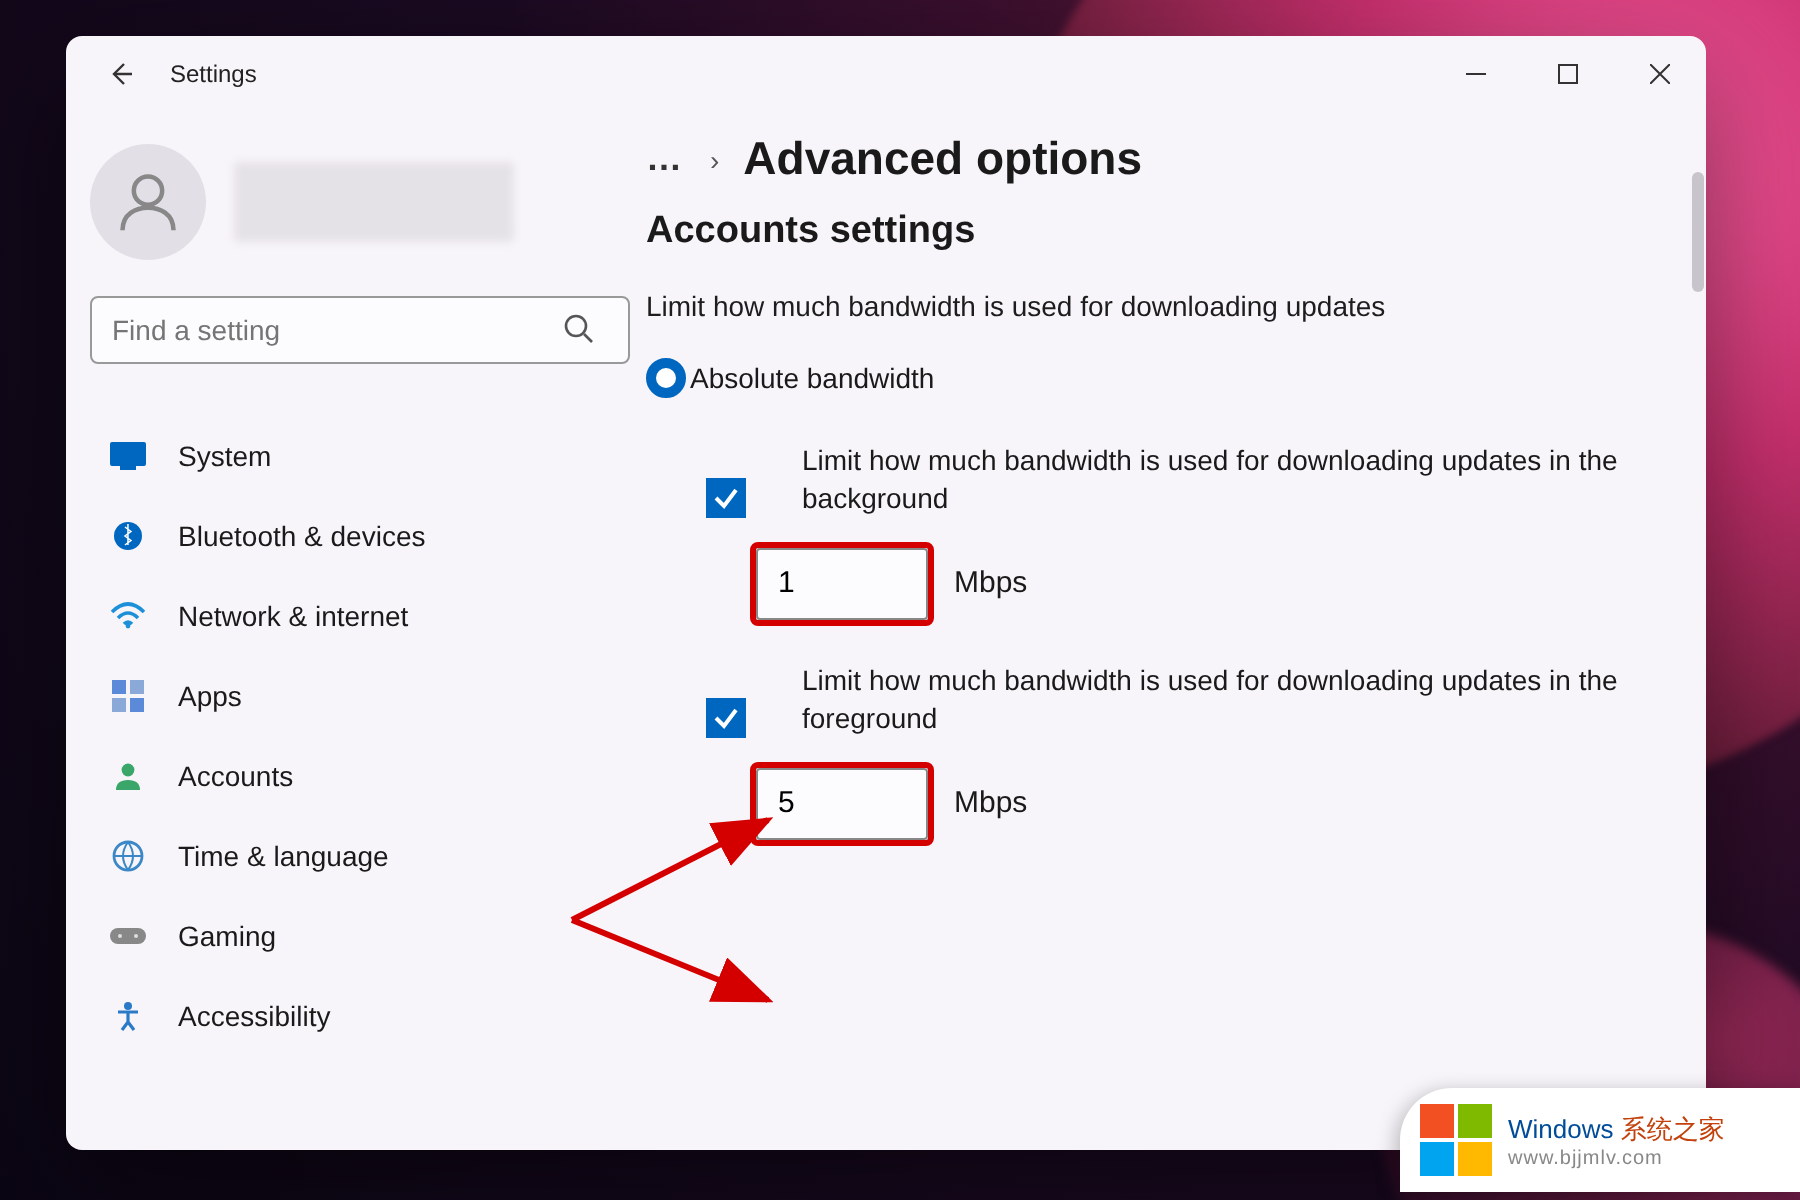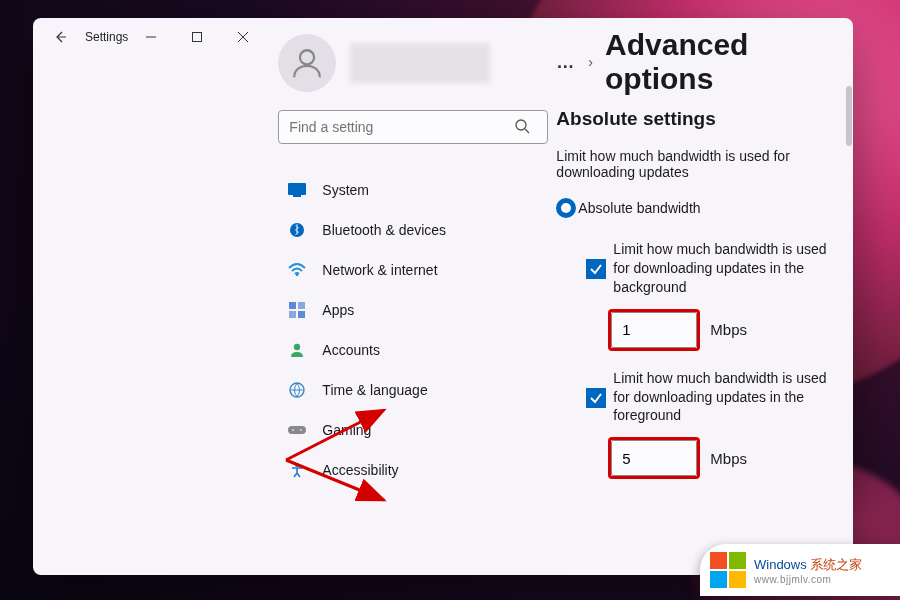--- a/index.html
+++ b/index.html
@@ -20,21 +20,21 @@
     position: absolute; right: -30px; bottom: -60px; width: 240px; height: 200px;
     background: radial-gradient(circle at 70% 30%, #9c2a5a 0%, #3a0f2e 80%, transparent 100%);
     filter: blur(3px); border-radius: 50%;
   }
 
   
   .window {
     position: absolute; left: 33px; top: 18px; width: 820px; height: 557px;
     background: #f8f5fa; border-radius: 8px; overflow: hidden;
     box-shadow: 0 20px 60px rgba(0,0,0,0.5);
-    display: flex; flex-direction: row;
+    display: flex; flex-direction: column;
   }
   .titlebar {
     height: 38px; display: flex; align-items: center; padding: 0 0 0 14px;
     flex-shrink: 0;
   }
   .back-btn { width: 26px; height: 26px; display:flex; align-items:center; justify-content:center; cursor:pointer; margin-right: 12px;}
   .app-title { font-size: 12px; color:#222; flex:1;}
   .winctl { display:flex; }
   .winctl-btn { width:46px; height:38px; display:flex; align-items:center; justify-content:center; cursor:pointer;}
 
@@ -62,34 +62,34 @@
     border-radius:4px; cursor:pointer; font-size:14px; color:#1a1a1a;
   }
   .nav-icon { width:18px; height:18px; display:flex; align-items:center; justify-content:center; flex-shrink:0; }
 
   
   .content { flex:1; padding: 10px 18px 0 0; overflow-y:auto; position:relative; }
   .content-inner { padding-right: 6px; }
   .crumb-row { display:flex; align-items:center; gap:12px; margin-bottom: 12px;}
   .crumb-ellipsis { font-size:18px; font-weight:700; color:#333; letter-spacing:2px; cursor:pointer; }
   .crumb-chevron { color:#555; font-size:14px; }
-  .page-title { font-size: 30px; font-weight:600; color:#1a1a1a; }
+  .page-title { font-size: 23px; font-weight:600; color:#1a1a1a; }
   .desc { font-size:14px; color:#1d1d1d; line-height:1.35; margin-bottom: 28px; max-width: 460px;}
   .section-heading { font-size:19px; font-weight:600; margin-bottom: 18px; color:#1a1a1a;}
   .sub { font-size:14px; color:#1d1d1d; margin-bottom: 18px;}
 
   .radio-row { display:flex; align-items:center; gap:2px; margin-bottom: 22px;}
   .radio {
     width:20px; height:20px; border-radius:50%; border:5px solid #0067c0; background:#fff;
     flex-shrink:0; cursor:pointer;
   }
   .radio-label { font-size:14px; color:#1a1a1a;}
 
   .check-block { padding-left: 30px; margin-bottom: 18px; }
-  .check-row { display:flex; align-items:center; gap:7px;}
+  .check-row { display:flex; align-items:flex-end; gap:28px;}
   .checkbox {
     width:20px; height:20px; background:#0067c0; flex-shrink:0; display:flex;
     align-items:center; justify-content:center; cursor:pointer; margin-top:1px;
   }
   .check-label { font-size:14px; color:#1a1a1a; line-height:1.35; flex:1;}
   .num-row { display:flex; align-items:center; gap:10px; margin-top: 12px; margin-left: 22px;}
   .num-input-wrap {
     border:3px solid #d40000; border-radius:4px; padding:0;
   }
   .num-input {
@@ -262,21 +262,21 @@
 
     <div class="content">
       <div class="content-inner">
         <div class="crumb-row">
           <span class="crumb-ellipsis">…</span>
           <span class="crumb-chevron">›</span>
           <span class="page-title">Advanced options</span>
         </div>
 
 
-        <h2 class="section-heading">Absolute settings</h2>
+        <h2 class="section-heading">Accounts settings</h2>
         <p class="sub">Limit how much bandwidth is used for downloading updates</p>
 
         <div class="radio-row">
           <div class="radio"></div>
           <span class="radio-label">Absolute bandwidth</span>
         </div>
 
         <div class="check-block">
           <div class="check-row">
             <div class="checkbox">

